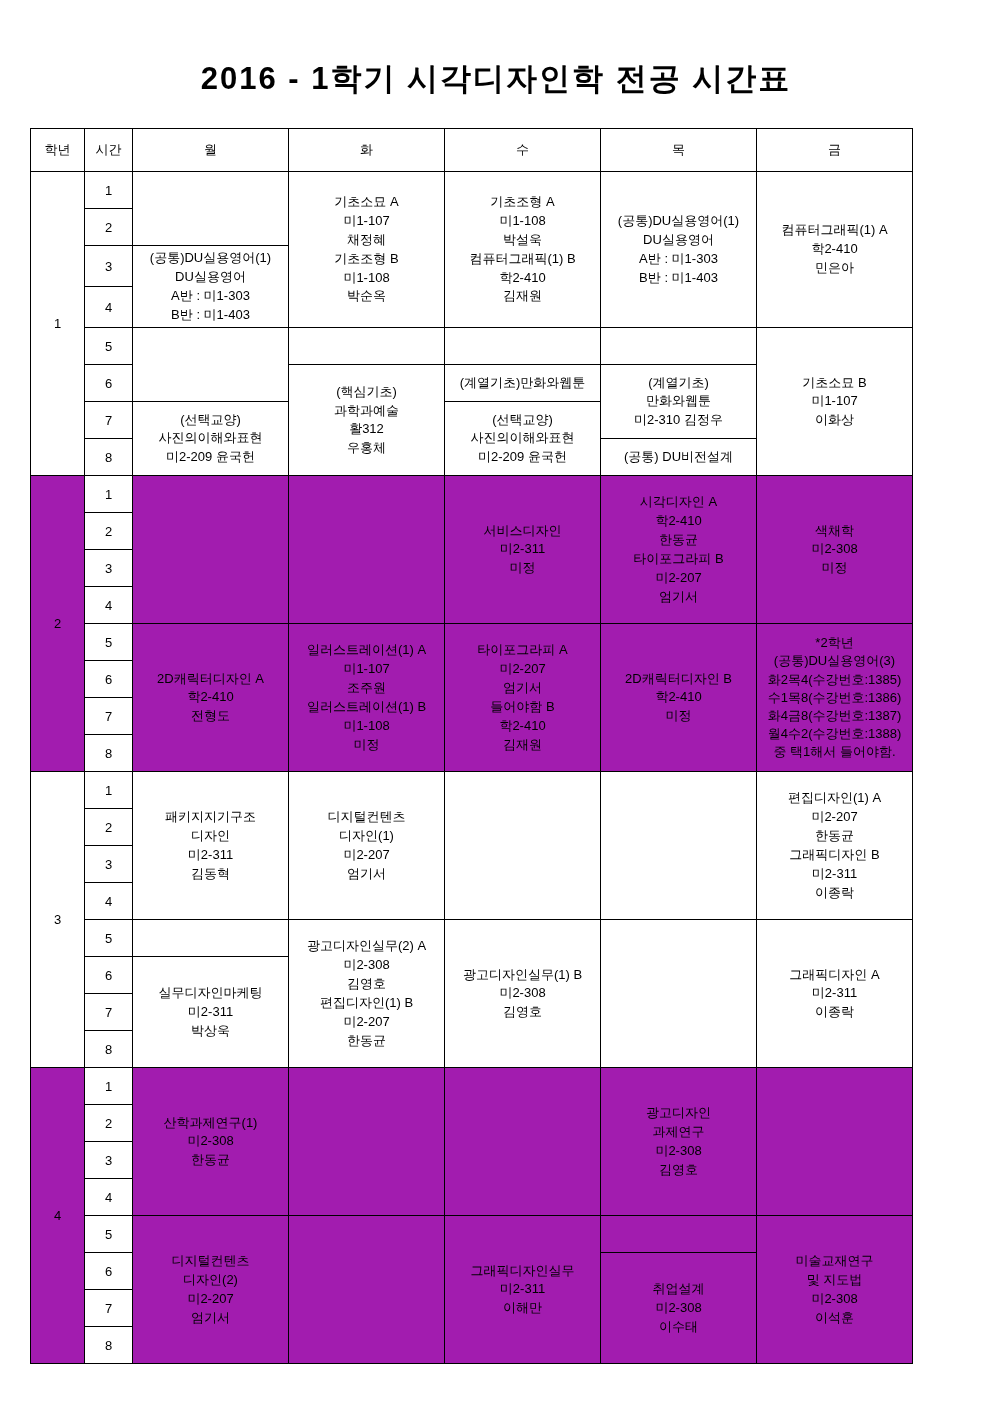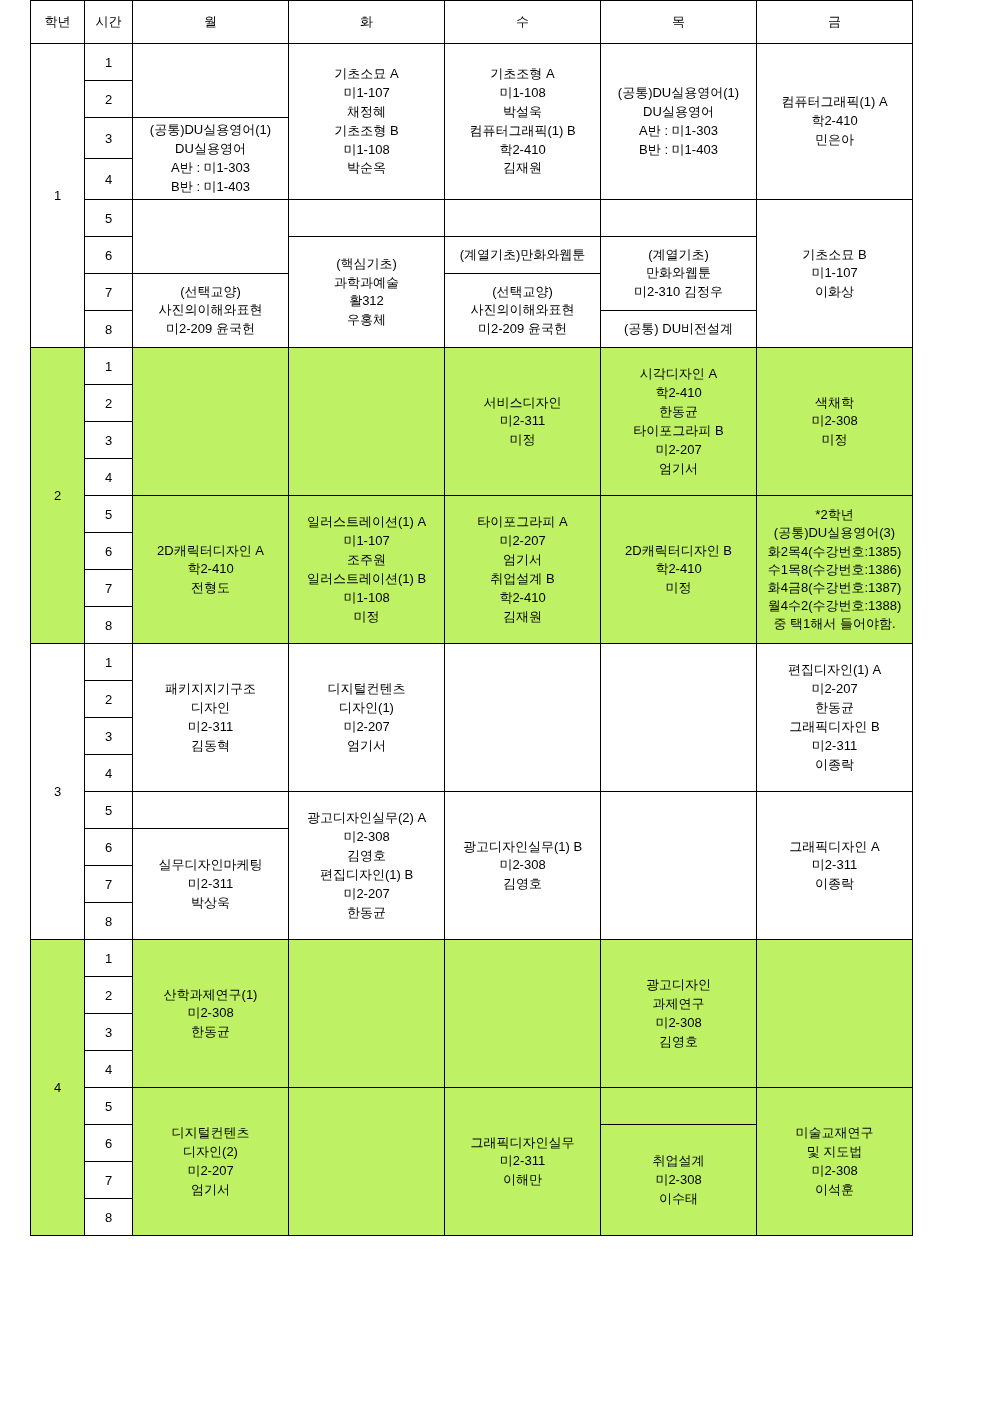--- a/index.html
+++ b/index.html
@@ -52,37 +52,38 @@
   .col-period { width: 48px; }
   .col-day { width: 156px; }
   .grade-cell {
     font-size: 15px;
   }
   .period-cell {
     font-size: 13px;
     height: 36px;
   }
   .shaded {
-    background: #bef264;
+    background: #a21caf;
   }
   .cell-content {
     line-height: 1.45;
     padding: 3px 2px;
   }
   .cell-content div { white-space: nowrap; }
   .b { font-weight: normal; }
   .small { font-size: 13px; }
   .xsmall { font-size: 13px; line-height: 1.4; }
   .tight { line-height: 1.35; }
 </style>
 </head>
 <body>
 
 <div class="page">
 
+  <div class="title">2016 - 1학기 시각디자인학 전공 시간표</div>
 
   <table class="timetable">
     <colgroup>
       <col class="col-grade">
         <col class="col-period">
       <col class="col-day">
         <col class="col-day">
         <col class="col-day">
         <col class="col-day">
         <col class="col-day">
@@ -275,21 +276,21 @@
               <div class="b">일러스트레이션(1) B</div>
               <div>미1-108</div>
               <div>미정</div>
             </div>
           </td>
         <td class="shaded" rowspan="4">
             <div class="cell-content">
               <div class="b">타이포그라피 A</div>
               <div>미2-207</div>
               <div>엄기서</div>
-              <div class="b">취업설계 B</div>
+              <div class="b">들어야함 B</div>
               <div>학2-410</div>
               <div>김재원</div>
             </div>
           </td>
         <td class="shaded" rowspan="4">
             <div class="cell-content">
               <div class="b">2D캐릭터디자인 B</div>
               <div>학2-410</div>
               <div>미정</div>
             </div>

